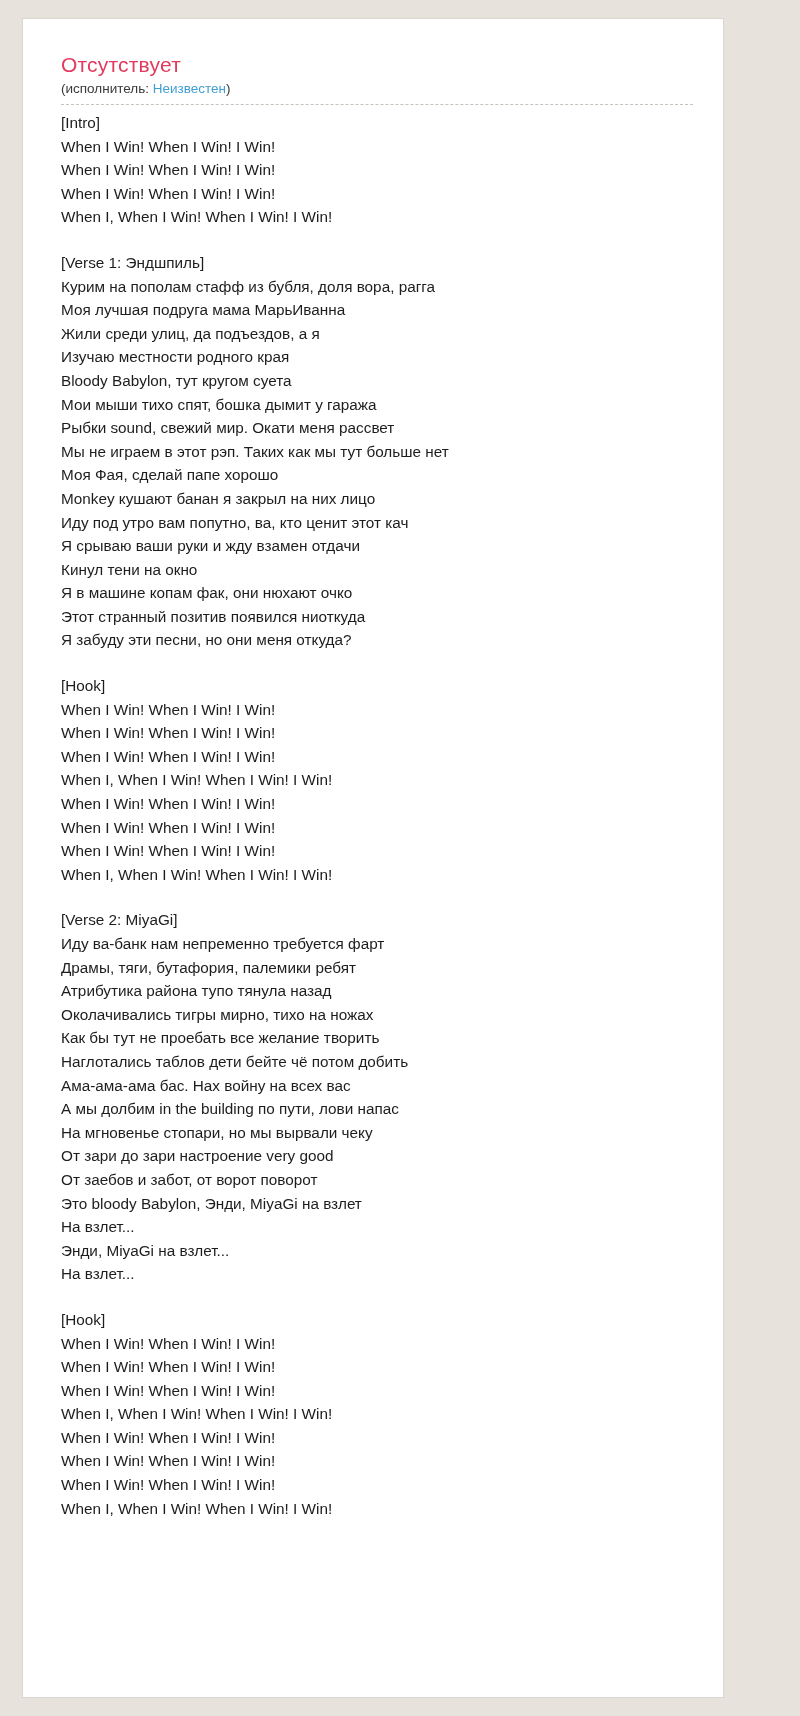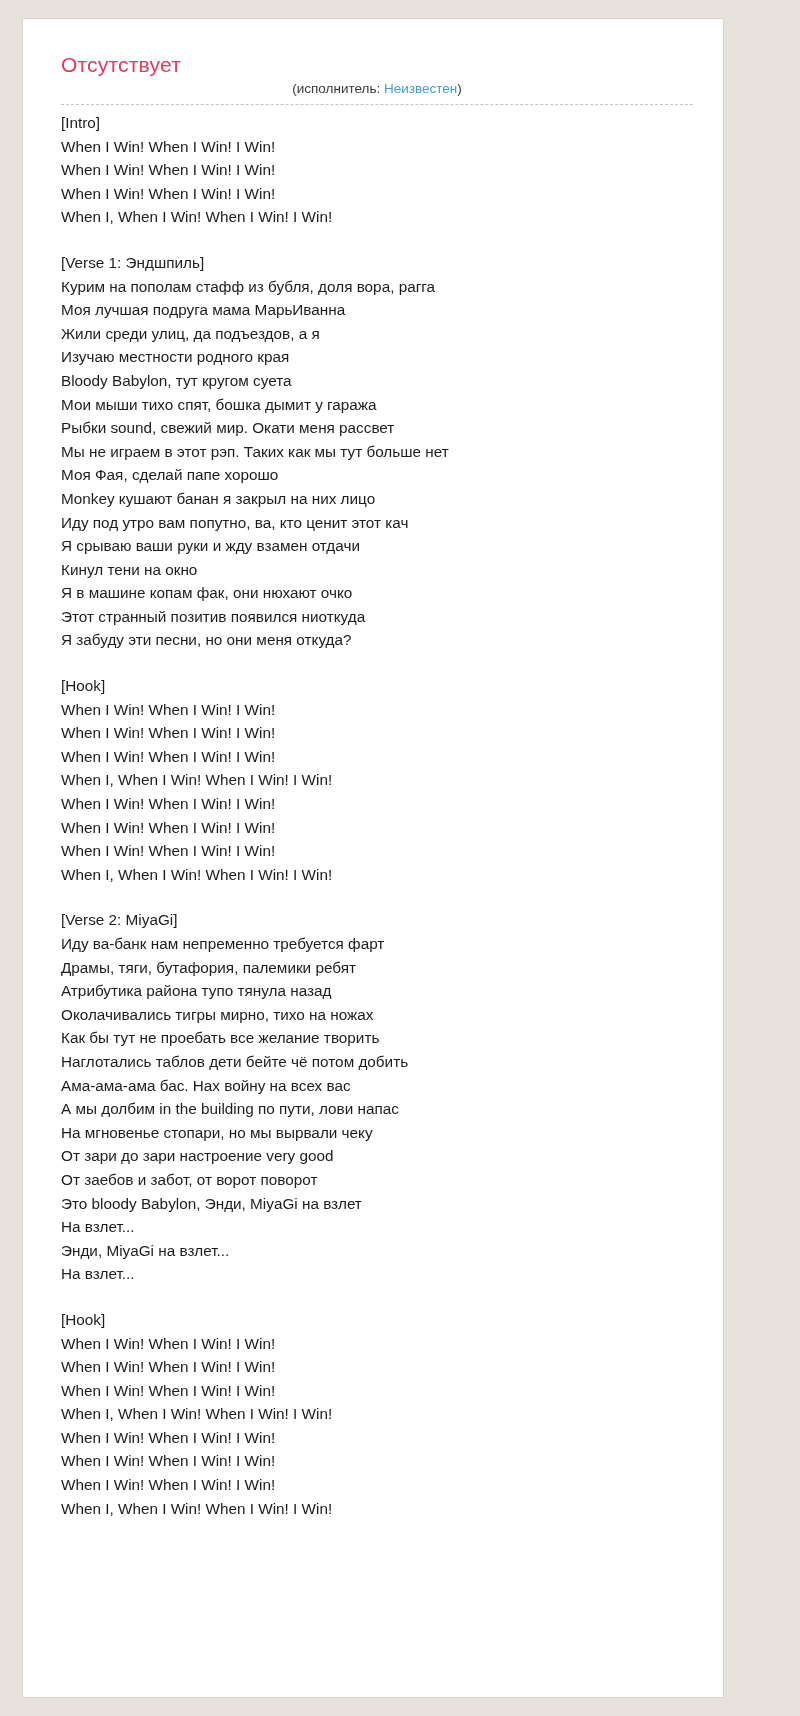--- a/index.html
+++ b/index.html
@@ -32,21 +32,20 @@
     font-weight: normal;
     margin: 12px 0 4px 4px;
     letter-spacing: 0.2px;
   }
   .artist-line {
     font-size: 13.5px;
     color: #3a3a3a;
     margin: 0 0 6px 4px;
     padding-bottom: 8px;
     border-bottom: 1px dashed #c9c2bb;
-    text-align: center;
   }
   .artist-link {
     color: #3f9fd0;
     text-decoration: none;
     cursor: pointer;
   }
   .lyrics {
     margin-top: 0;
     font-size: 15.3px;
     line-height: 23.6px;

